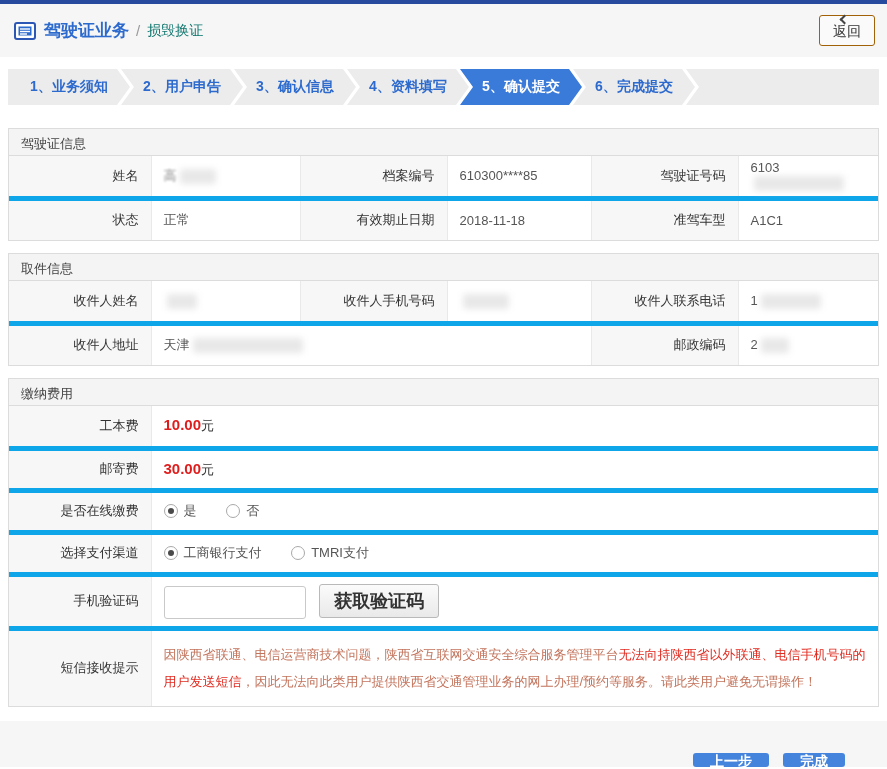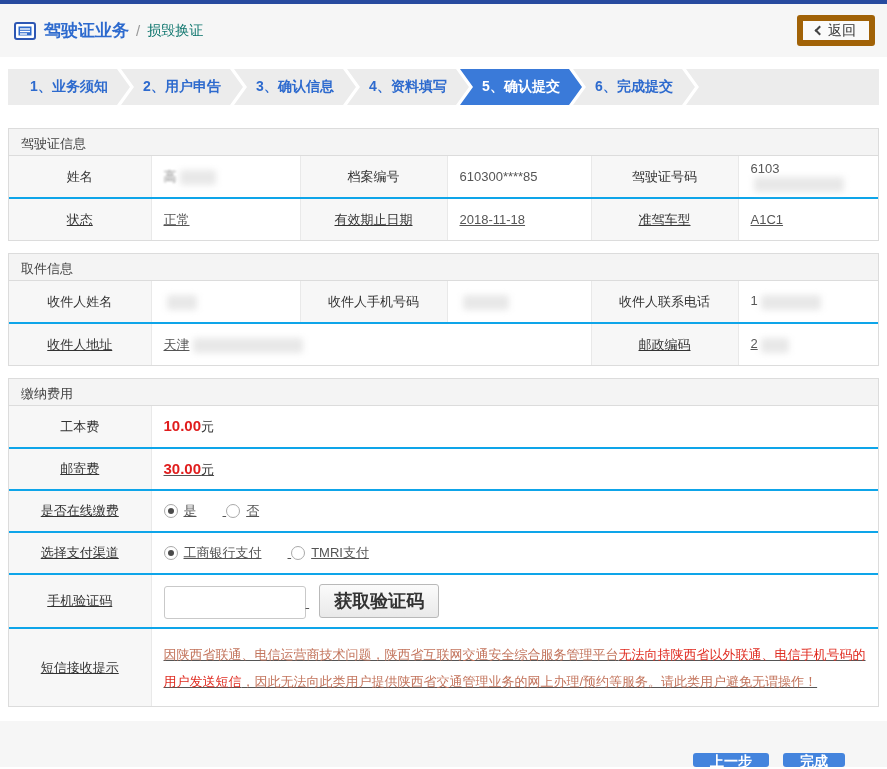--- a/index.html
+++ b/index.html
@@ -15,22 +15,22 @@
   .header {
     height: 53px; background: #f6f6f6;
     display: flex; align-items: center; padding: 0 12px 0 14px;
   }
   .hdr-icon { width: 22px; height: 18px; flex: 0 0 auto; }
   .page-title { color: #2d6ace; font-size: 17px; font-weight: bold; margin-left: 8px; }
   .sep { color: #999; font-size: 15px; margin: 0 7px; }
   .sub-title { color: #0f766e; font-size: 14px; }
   .back-btn {
     margin-left: auto; height: 31px; padding: 0 13px;
-    background: #fafafa; border: 6px solid #a16207; border-radius: 3px;
-    font-size: 14px; color: #333; display: flex; align-items: center; cursor: pointer;
+    background: #fafafa; border: 1px solid #a16207; border-radius: 3px;
+    font-size: 14px; color: #333; display: flex; align-items: center; cursor: pointer; flex-direction: column;
   }
   .chev-left {
     display: inline-block; width: 7px; height: 7px;
     border-left: 2px solid #444; border-bottom: 2px solid #444;
     transform: rotate(45deg); margin-right: 5px;
   }
   
   .steps { display: flex; margin: 12px 8px 0; height: 36px; border-radius: 16px; }
   .step {
     width: 122px; background: #ececec; color: #2d6ace;
@@ -51,22 +51,22 @@
   
   .section { margin: 12px 8px 0; border: 1px solid #dcdcdc; background: #fff; }
   .section.first { margin-top: 23px; }
   .section-header {
     background: #f4f4f4; border-bottom: 1px solid #dcdcdc;
     padding: 6px 12px; font-size: 13px; color: #444; height: 27px;
   }
   table.grid { width: 100%; border-collapse: collapse; table-layout: fixed; font-size: 13px; }
   .grid td { height: 42px; padding: 4px 12px; }
   .grid td + td { border-left: 1px solid #e9e9e9; }
-  .grid tr + tr td { border-top: 2px solid #0ea5e9; text-decoration: underline; }
-  .grid td.lbl { background: #f7f7f7; text-align: center; color: #333; }
+  .grid tr + tr td { border-top: 5px solid #0ea5e9; }
+  .grid td.lbl { background: #f7f7f7; text-align: right; color: #333; }
   .grid td.val { background: #fff; color: #555; }
   .blob {
     display: inline-block; height: 15px; background: #e8e8e8;
     border-radius: 2px; filter: blur(3px); vertical-align: middle; margin-left: 3px;
   }
   .blob.b36 { width: 36px; } .blob.b90 { width: 90px; } .blob.b30 { width: 30px; }
   .blob.b46 { width: 46px; } .blob.b60 { width: 60px; } .blob.b110 { width: 110px; }
   .blob.b28 { width: 28px; }
   .half-blur { filter: blur(1.2px); color:#888; }
   

